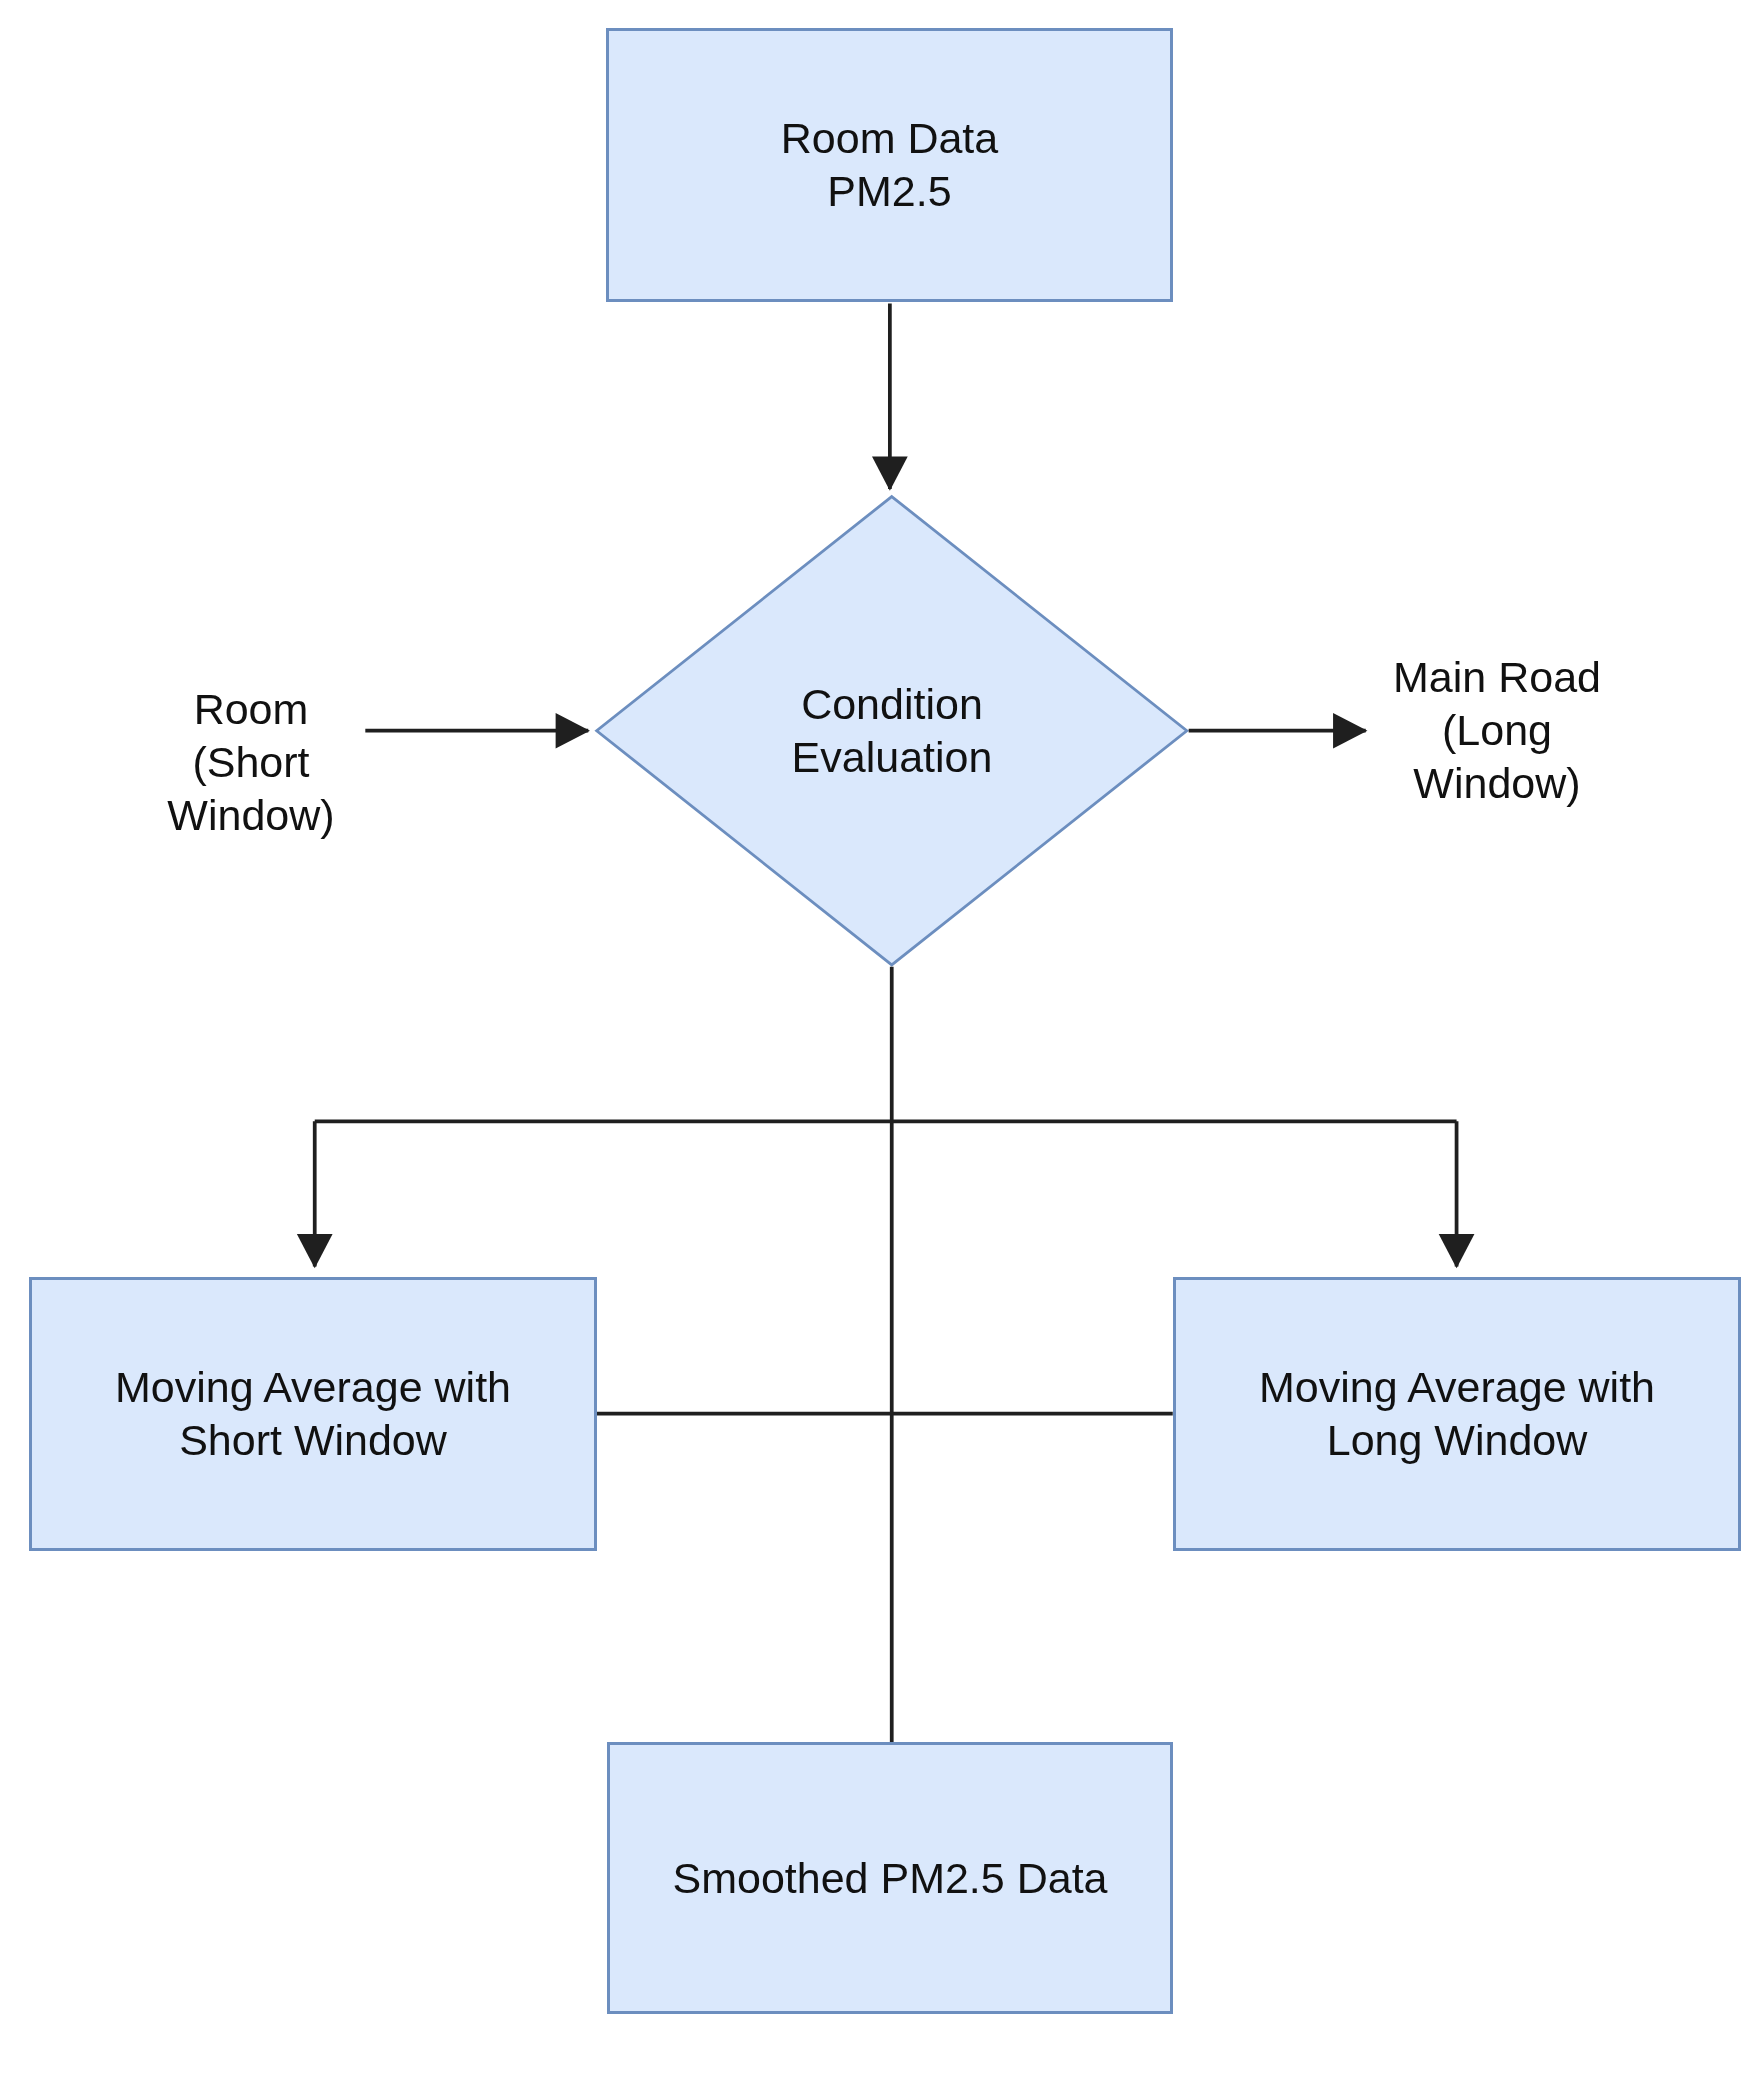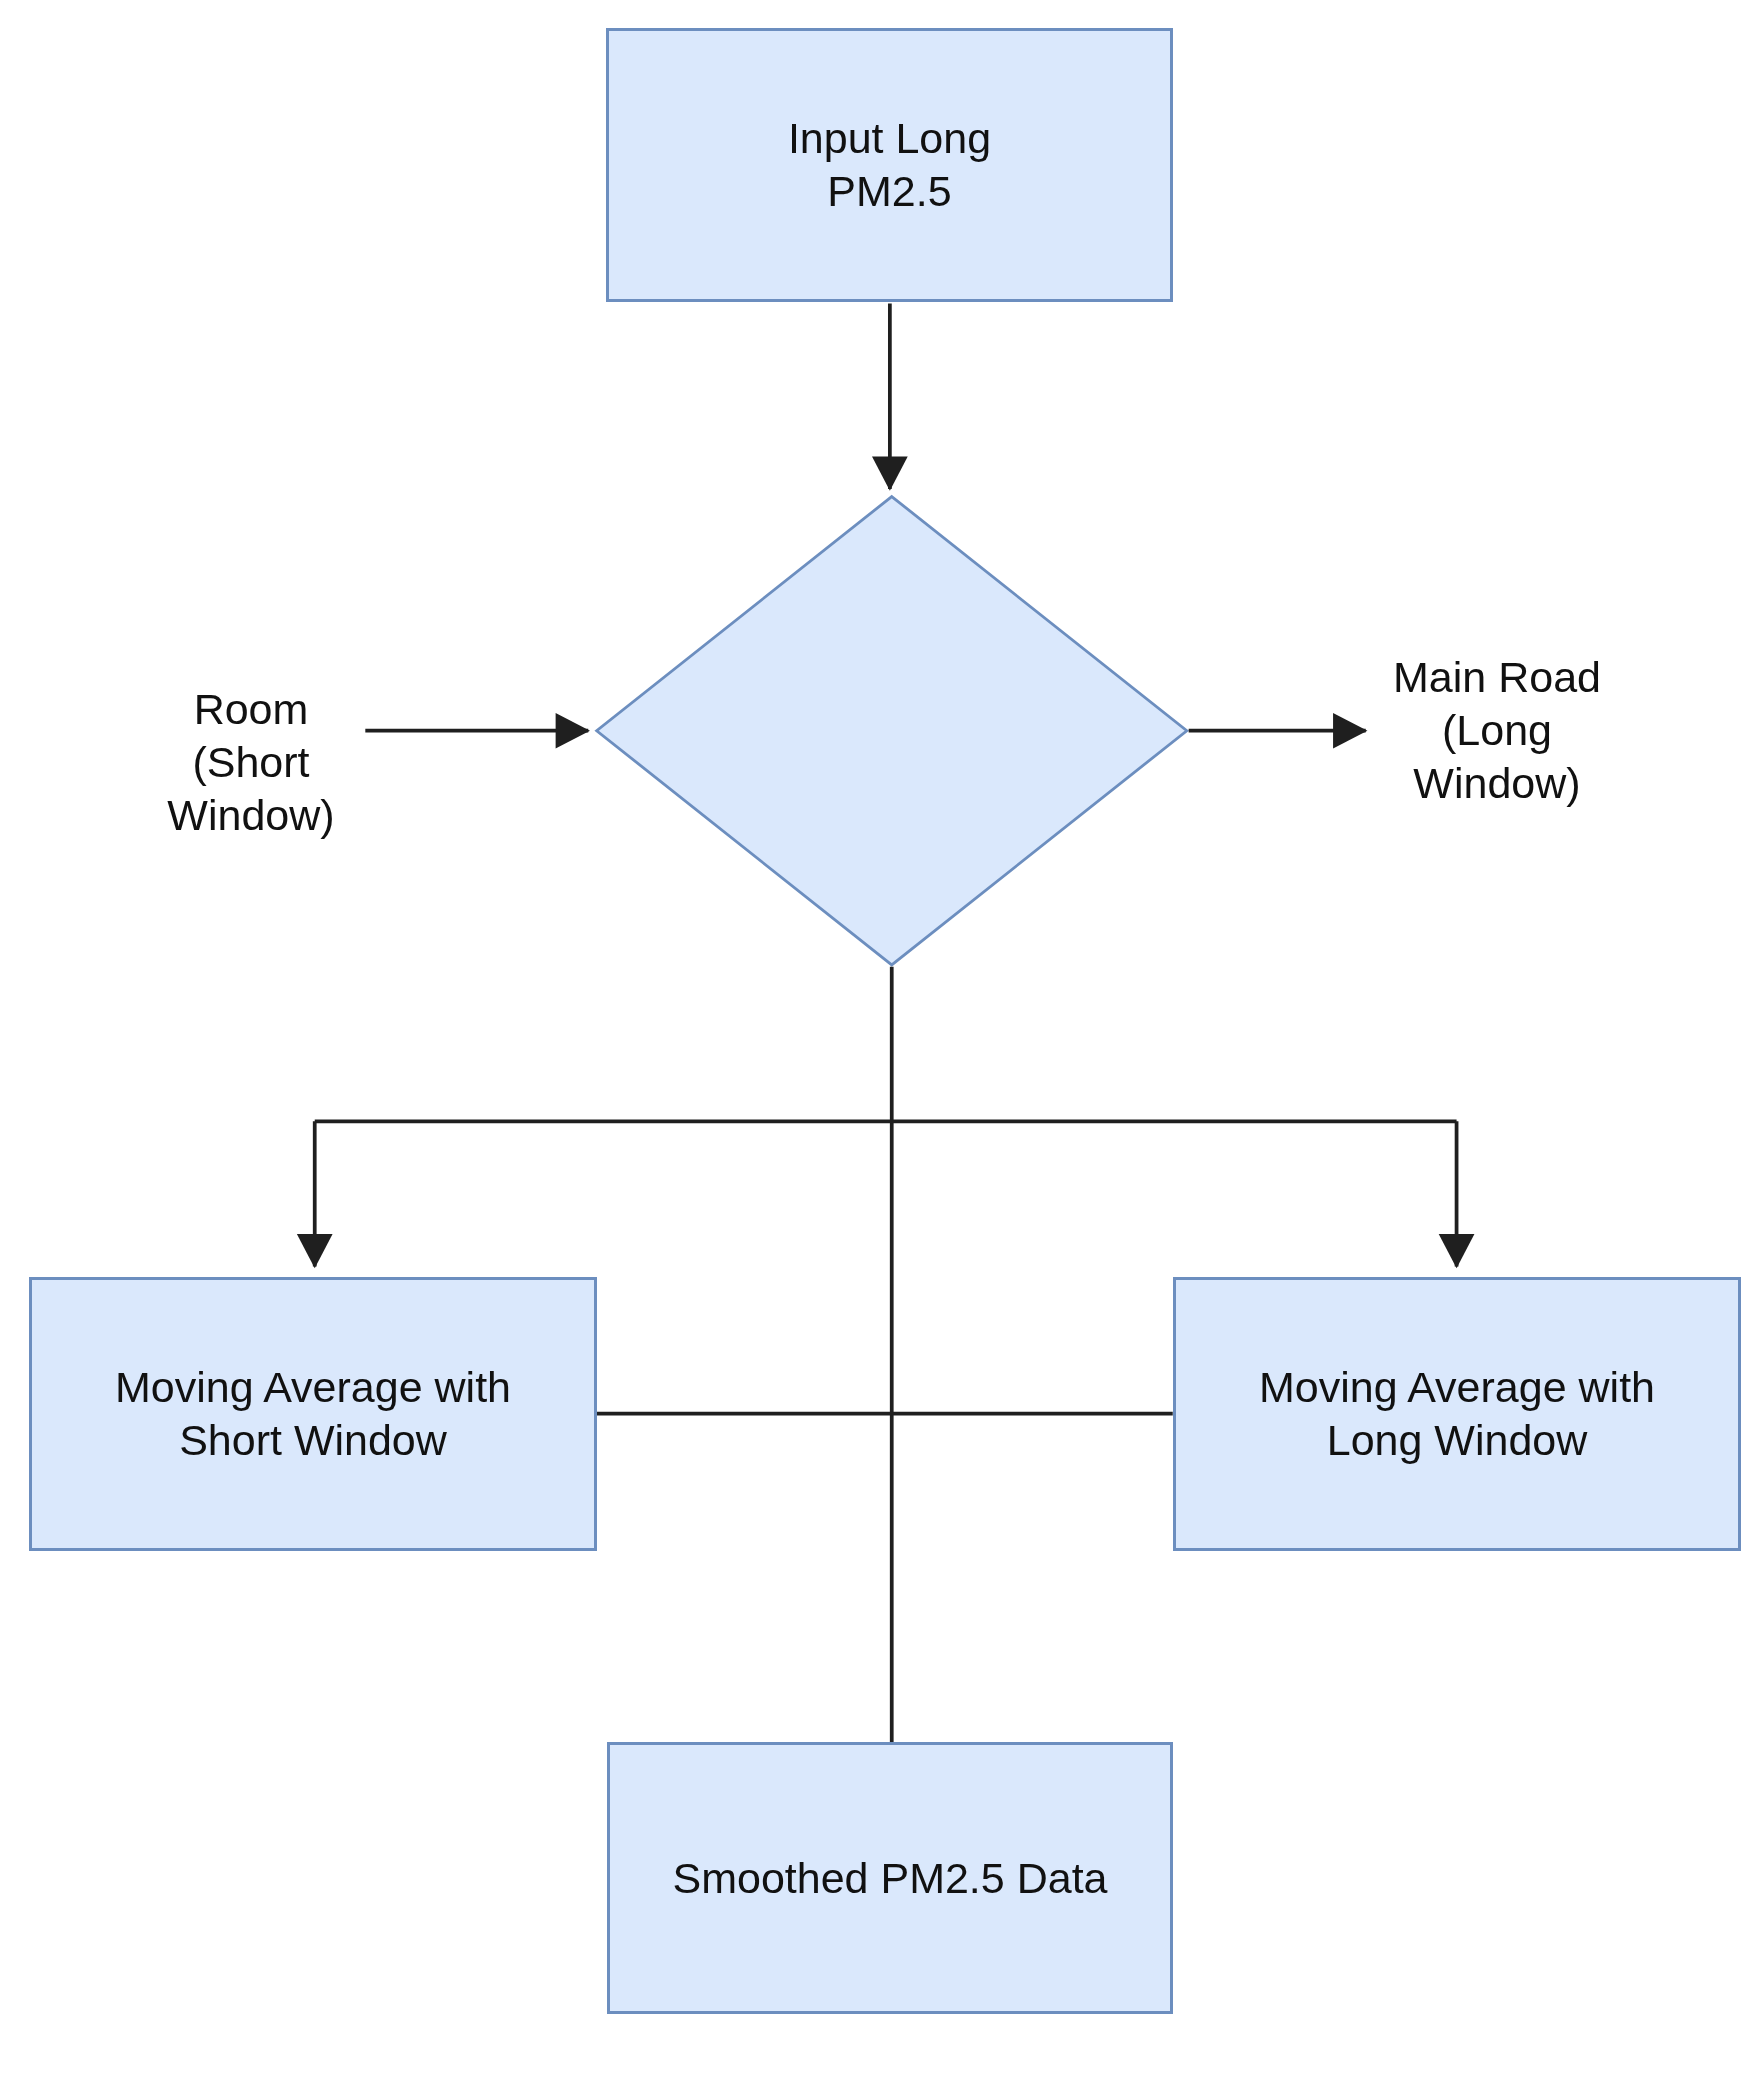--- a/index.html
+++ b/index.html
@@ -84,24 +84,28 @@
     <path class="edge" d="M 336 1197 L 1555 1197"></path>
 
     <path class="edge" d="M 336 1197 L 336 1352" marker-end="url(#arrowhead)"></path>
 
     <path class="edge" d="M 1555 1197 L 1555 1352" marker-end="url(#arrowhead)"></path>
 
     <path class="edge" d="M 637 1509 L 1252 1509"></path>
   </svg>
 
   <div class="node rect" style="left:606px; top:28px; width:567px; height:274px;">
-    <div class="label">Input Long
+    <div class="label">Room Data
 PM2.5</div>
   </div>
 
+  <div class="node" style="left:597px; top:497px; width:590px; height:468px;">
+    <div class="label">Condition
+Evaluation</div>
+  </div>
 
   <div class="node" style="left:120px; top:650px; width:262px; height:160px;margin-top:32px;">
     <div class="label">Room
 (Short
 Window)</div>
   </div>
 
   <div class="node" style="left:1366px; top:650px; width:262px; height:160px;">
     <div class="label">Main Road
 (Long

